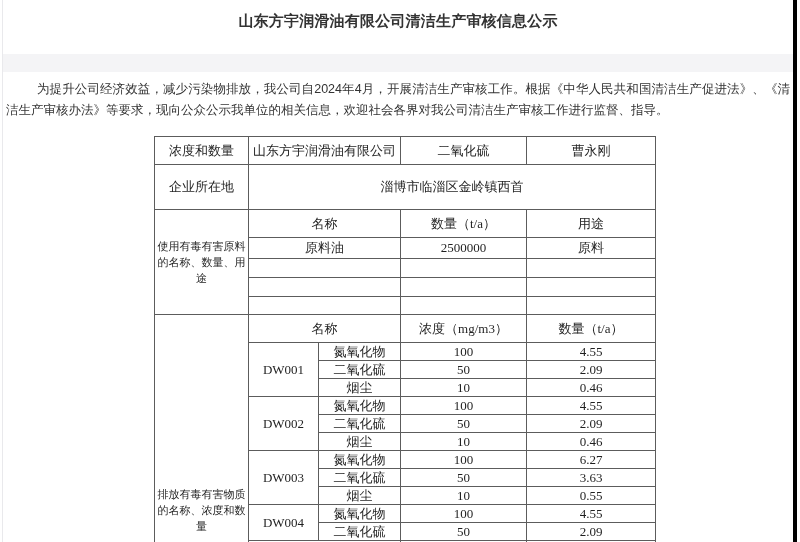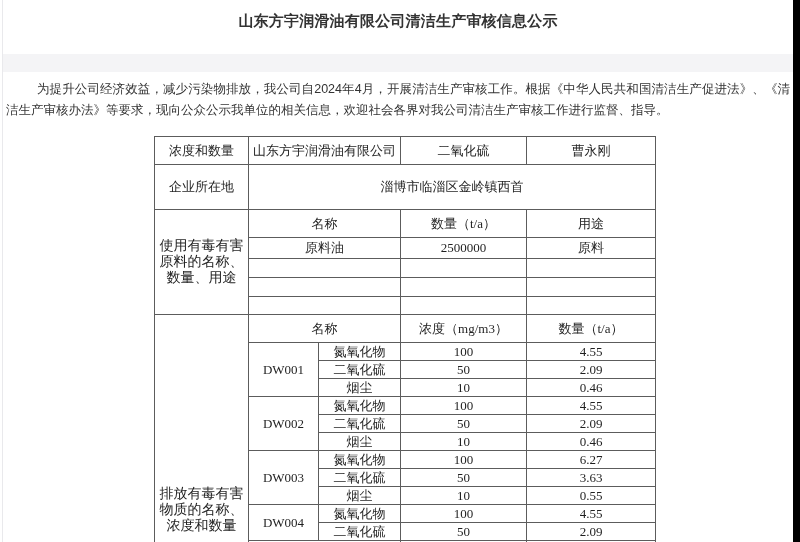--- a/index.html
+++ b/index.html
@@ -12,21 +12,21 @@
     font-family: "Liberation Sans", "DejaVu Sans", sans-serif;
   }
   .page {
     position: absolute;
     left: 2px;
     top: 0;
     width: 790px;
     height: 542px;
     background: #ffffff;
     border-left: 1px solid #e9e9ec;
-    border-right: 7px solid #000000;
+    border-right: 4px solid #000000;
     overflow: hidden;
   }
   .header-area {
     height: 54px;
   }
   .page-title {
     margin: 0;
     padding-top: 12px;
     text-align: center;
     font-size: 15px;
@@ -57,21 +57,21 @@
   }
   table.disclosure td {
     border: 1px solid #5c5c5c;
     text-align: center;
     vertical-align: middle;
     padding: 0 2px;
     overflow: hidden;
     line-height: 16px;
   }
   td.seclabel {
-    font-size: 14px;
+    font-size: 11px;
     line-height: 19px;
     padding: 0 3px;
   }
   tr.h28 { height: 28px; }
   tr.h29 { height: 45px; }
   tr.h21 { height: 21px; }
   tr.h19 { height: 19px; }
   tr.h18 { height: 18px; }
   tr.hfill { height: 165px; }
 </style>

